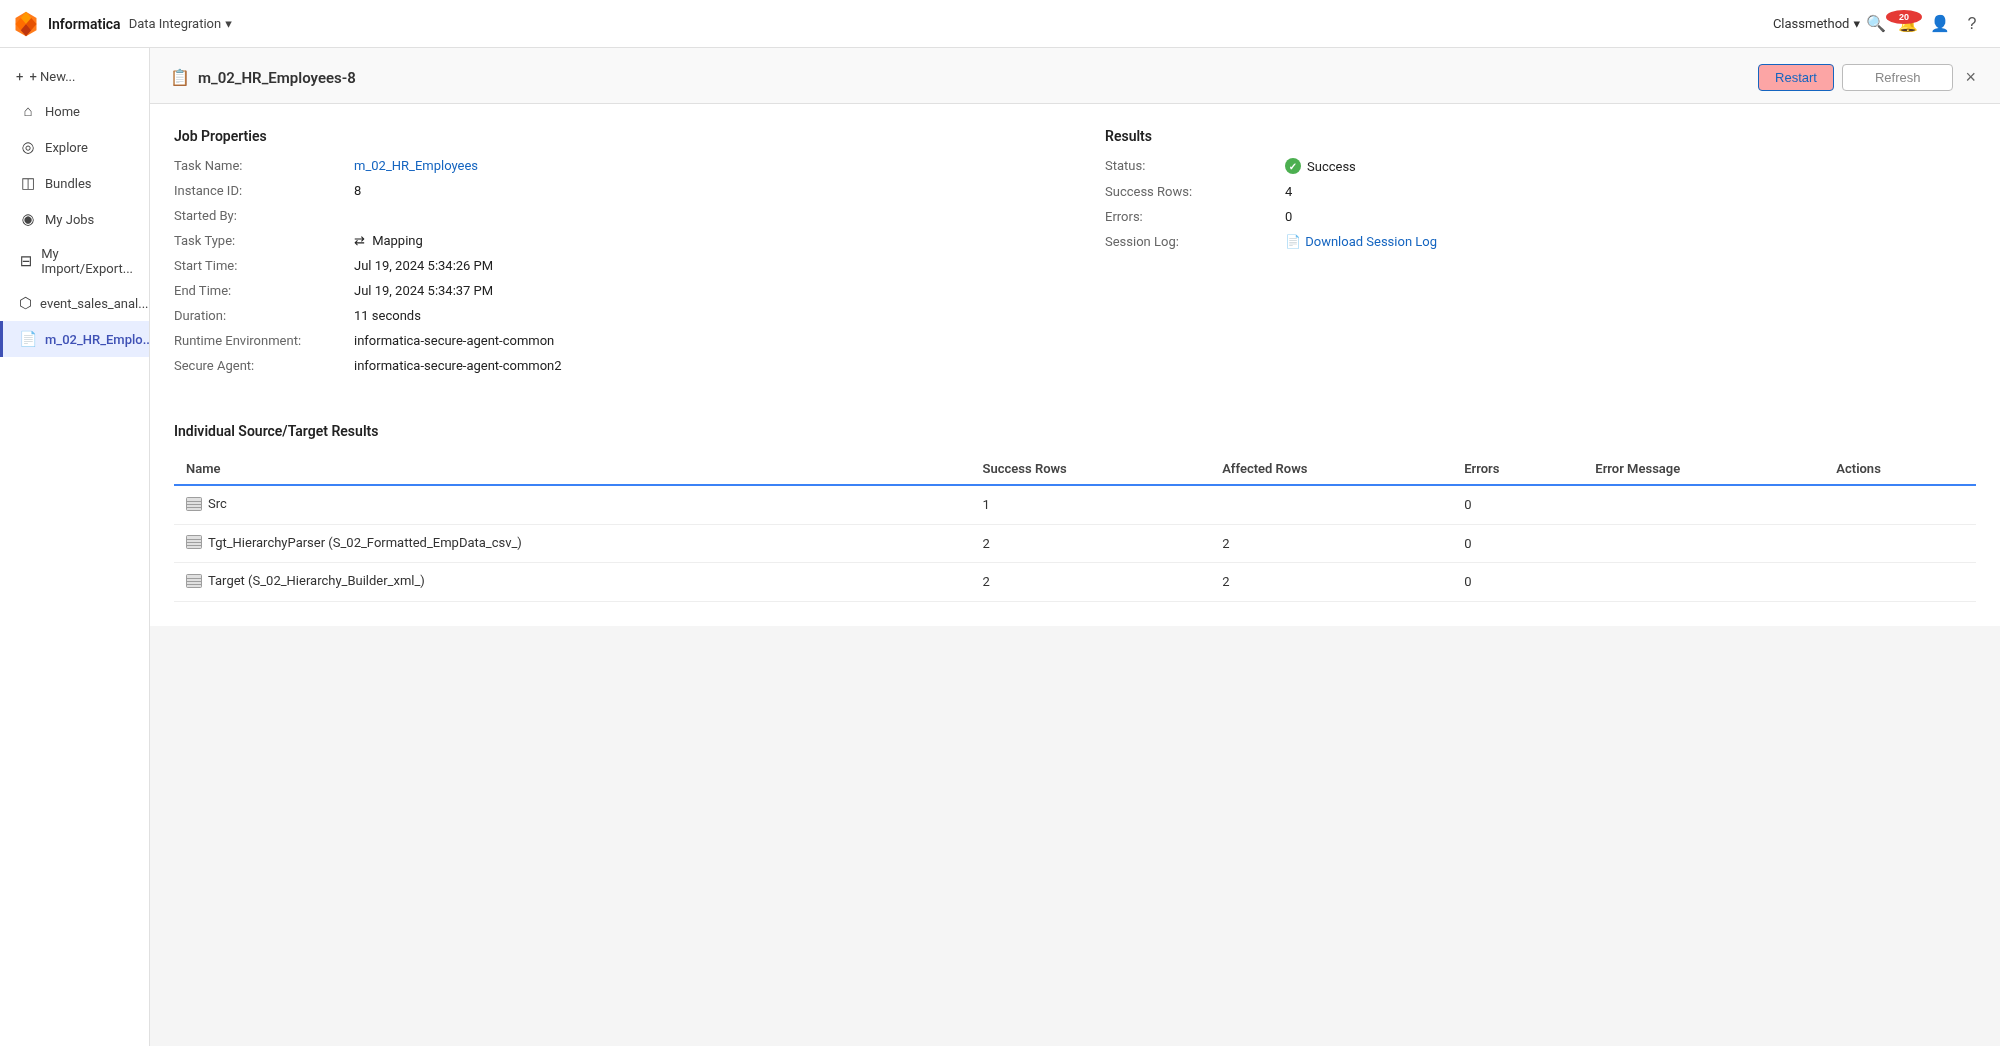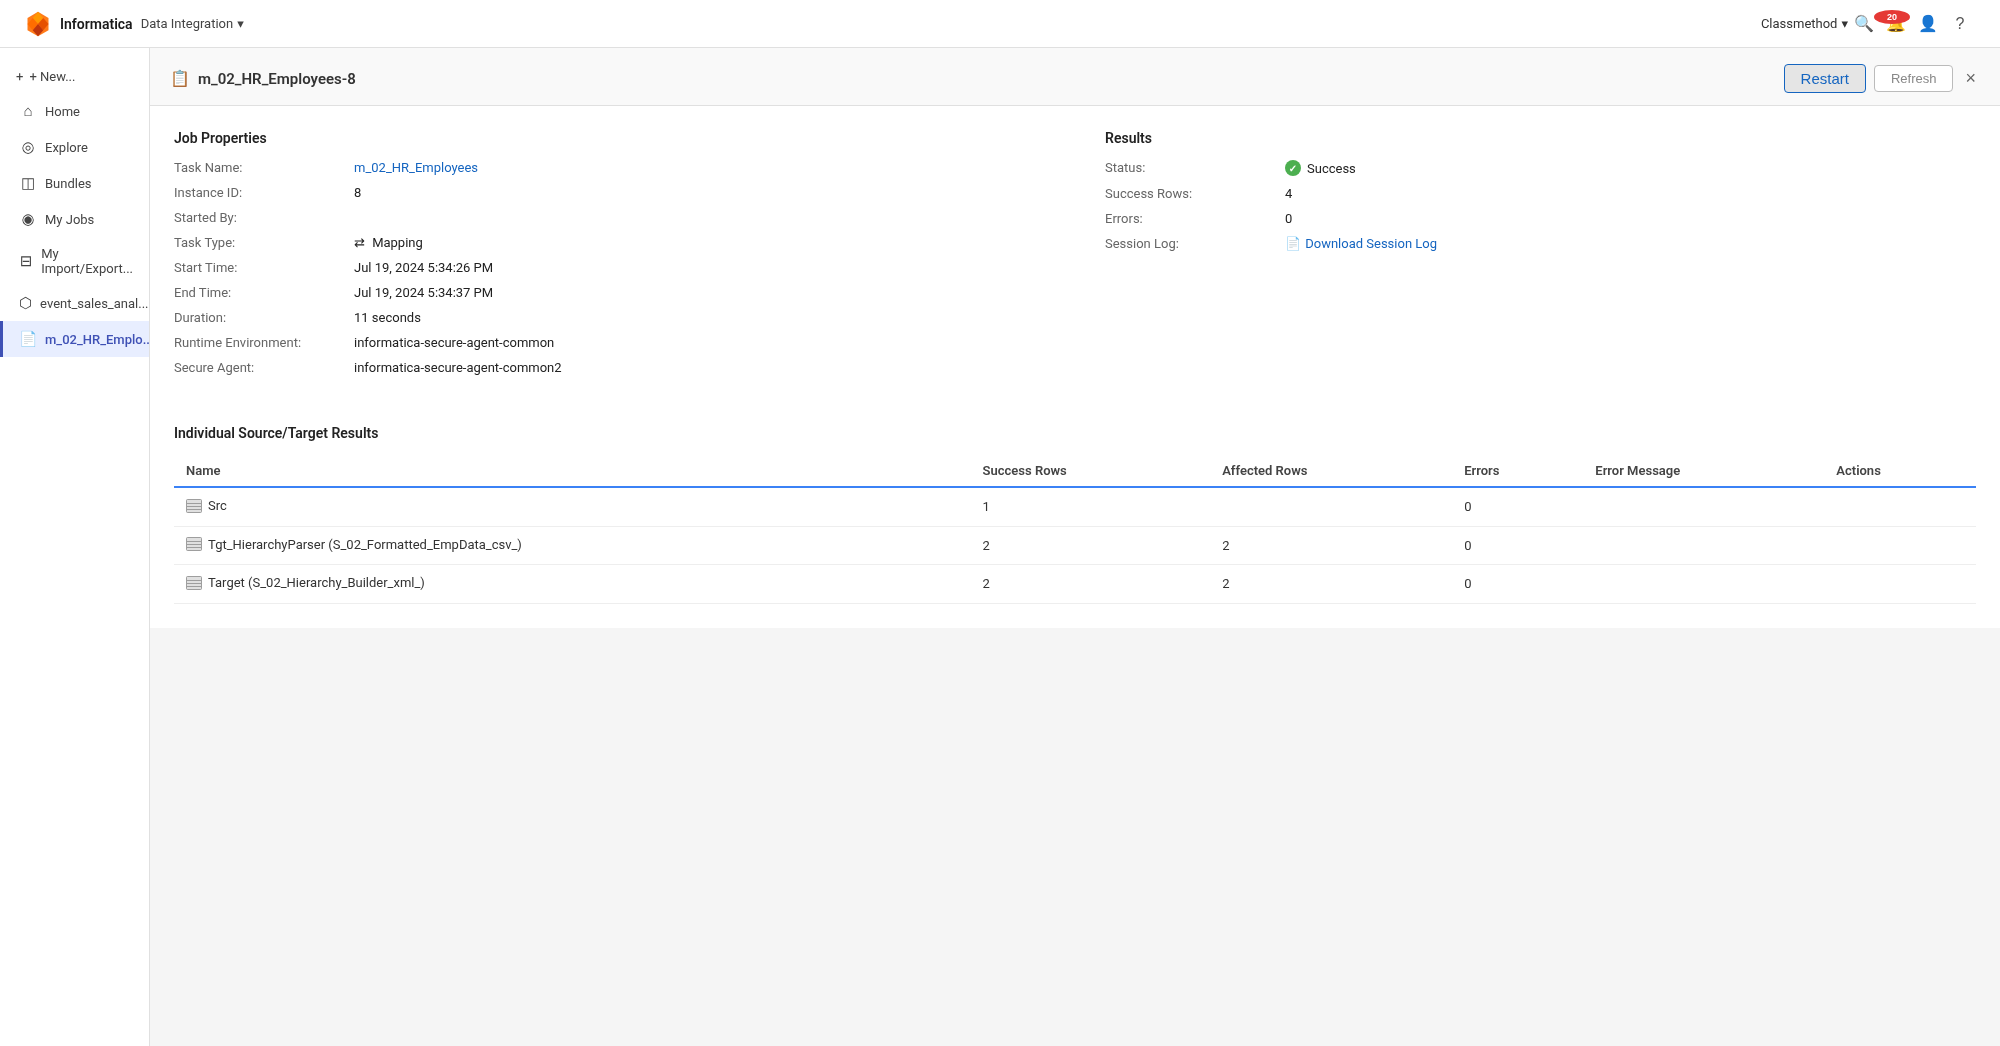--- a/index.html
+++ b/index.html
@@ -1,21 +1,21 @@
 <!DOCTYPE html>
 <html><head>
   <meta charset="utf-8">
   <style>
     * { box-sizing: border-box; margin: 0; padding: 0; }
     body { font-family: -apple-system, BlinkMacSystemFont, 'Segoe UI', Roboto, sans-serif; font-size: 13px; color: #333; background: #f5f5f5; }
 
     
     .topnav {
       display: flex; align-items: center; justify-content: space-between;
-      background: #fff; height: 48px; padding: 0 24px;
+      background: #fff; height: 48px; padding: 0 12px;
       border-bottom: 1px solid #e0e0e0; position: fixed; top: 0; left: 0; right: 0; z-index: 100;
     }
     .topnav-left { display: flex; align-items: center; gap: 8px; }
     .logo { width: 28px; height: 28px; }
     .app-name { font-weight: 600; font-size: 14px; color: #1a1a1a; }
     .product-name { font-size: 13px; color: #444; display: flex; align-items: center; gap: 4px; cursor: pointer; }
     .topnav-right { display: flex; align-items: center; }
     .org-name { font-size: 13px; display: flex; align-items: center; gap: 4px; cursor: pointer; }
     .icon-btn { width: 32px; height: 32px; border-radius: 50%; border: none; background: transparent; cursor: pointer; display: flex; align-items: center; justify-content: center; font-size: 16px; color: #555; position: relative; }
     .notif-badge { position: absolute; top: 2px; right: 2px; background: #e53935; color: #fff; font-size: 9px; border-radius: 50%; width: 36px; height: 14px; display: flex; align-items: center; justify-content: center; font-weight: 700; }
@@ -31,22 +31,22 @@
     .sidebar-new { display: flex; align-items: center; gap: 6px; padding: 9px 16px; cursor: pointer; color: #444; font-size: 13px; }
 
     
     .main { flex: 1; overflow: auto; background: #f5f5f5; }
 
     
     .job-panel { background: #fff; margin: 0; }
     .job-panel-header { display: flex; align-items: center; justify-content: space-between; padding: 16px 20px 12px; border-bottom: 1px solid #e0e0e0; background: #f9f9f9; }
     .job-panel-title { display: flex; align-items: center; gap: 8px; font-size: 15px; font-weight: 600; }
     .job-panel-actions { display: flex; align-items: center; gap: 8px; }
-    .btn-restart { background: #e5e5e5; border: 1px solid #1565c0; color: #1565c0; padding: 5px 16px; border-radius: 4px; cursor: pointer; font-size: 15px; }
-    .btn-refresh { background: #fff; border: 1px solid #bbb; color: #888; padding: 5px 16px; border-radius: 4px; cursor: pointer; font-size: 13px; }
+    .btn-restart { background: #fca5a5; border: 1px solid #1565c0; color: #1565c0; padding: 5px 16px; border-radius: 4px; cursor: pointer; font-size: 13px; }
+    .btn-refresh { background: #fff; border: 1px solid #bbb; color: #888; padding: 5px 32px; border-radius: 4px; cursor: pointer; font-size: 13px; }
     .btn-close { background: transparent; border: none; font-size: 18px; cursor: pointer; color: #666; padding: 0 4px; }
 
     .job-body { padding: 24px 24px; }
 
     
     .job-cols { display: flex; gap: 60px; }
     .job-col-left { flex: 1; }
     .job-col-right { flex: 1; }
 
     .section-title { font-size: 14px; font-weight: 600; margin-bottom: 14px; color: #222; }

